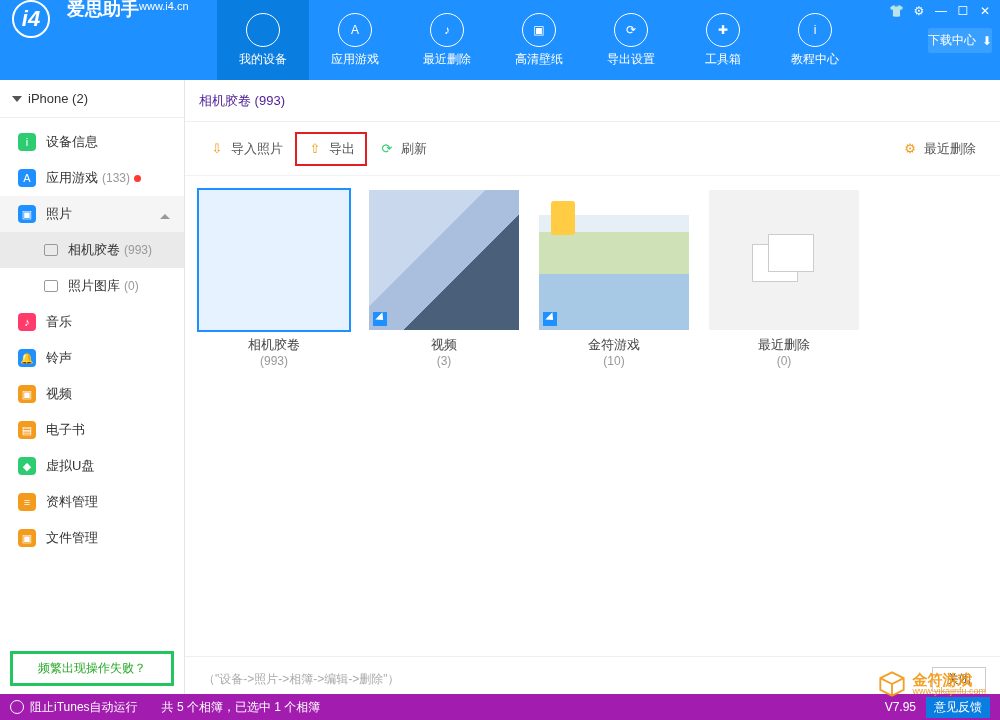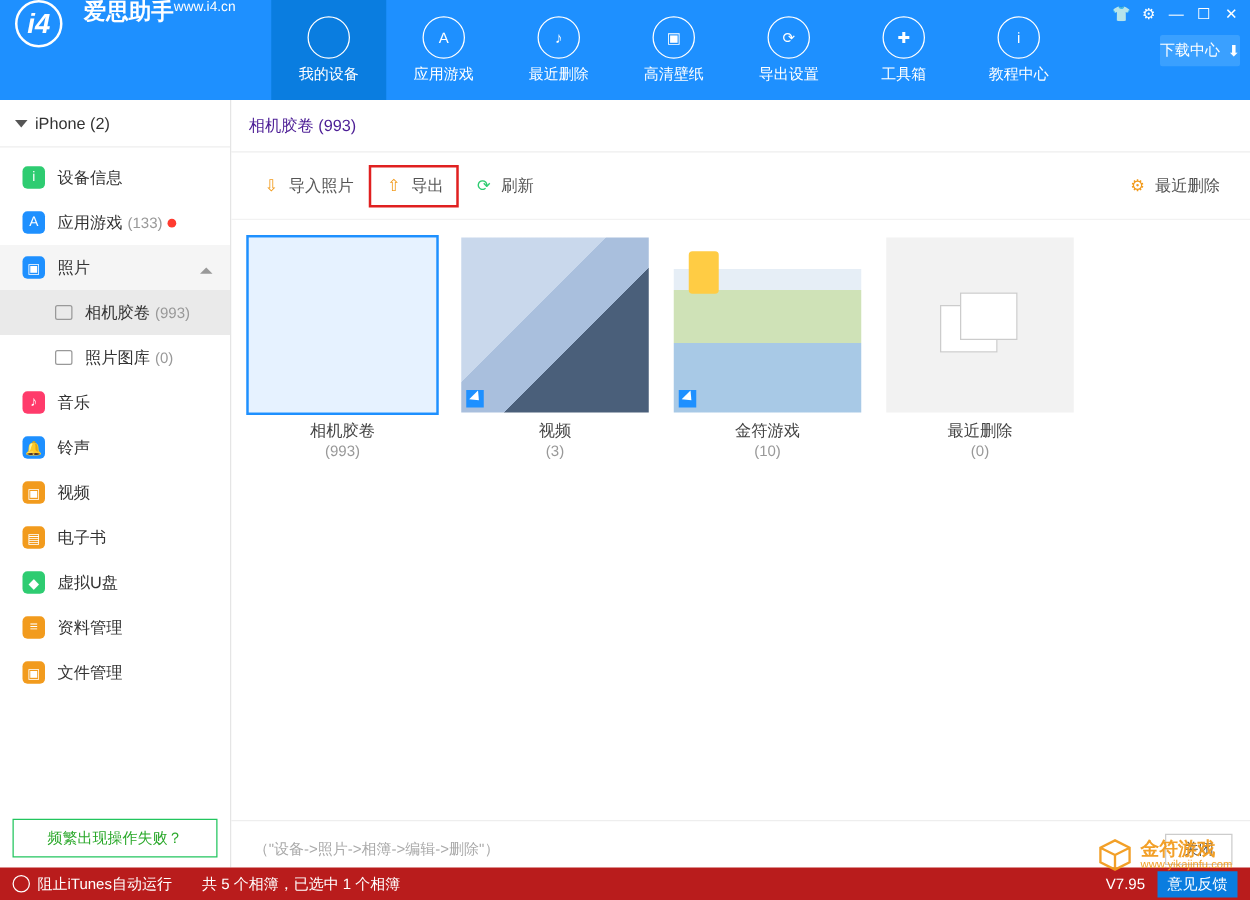--- a/index.html
+++ b/index.html
@@ -29,21 +29,21 @@
 .chev { width:0; height:0; border-left:5px solid transparent; border-right:5px solid transparent; border-top:6px solid #555; margin-right:6px; }
 .side-list { flex:1; overflow:auto; padding-top:6px; }
 .side-item { height:36px; display:flex; align-items:center; padding-left:18px; font-size:13px; color:#333; cursor:pointer; position:relative; }
 .side-item.sel { background:#f5f5f5; }
 .side-sub { padding-left:44px; background:#fff; }
 .side-sub.active { background:#eaeaea; }
 .side-ico { width:18px; height:18px; border-radius:4px; display:inline-flex; align-items:center; justify-content:center; color:#fff; font-size:11px; margin-right:10px; }
 .count { color:#999; margin-left:4px; font-size:12px; }
 .dot { width:7px; height:7px; background:#ff3b30; border-radius:50%; margin-left:4px; }
 .side-fold { border:5px solid transparent; border-bottom-color:#999; position:absolute; right:14px; top:13px; }
-.help-btn { margin:0 10px 8px; border:1px solid #22c55e; color:#2aa82a; font-size:12px; text-align:center; padding:6px 4px; cursor:pointer; }
+.help-btn { margin:0 10px 8px; border:3px solid #22c55e; color:#2aa82a; font-size:12px; text-align:center; padding:6px 4px; cursor:pointer; }
 
 
 .main { flex:1; display:flex; flex-direction:column; min-width:0; }
 .crumb { height:42px; border-bottom:1px solid #eee; display:flex; align-items:center; padding-left:14px; font-size:13px; color:#4c1d95; }
 .toolbar { height:54px; display:flex; align-items:center; padding:0 14px; gap:4px; border-bottom:1px solid #f2f2f2; }
 .tbtn { display:flex; align-items:center; gap:6px; padding:6px 10px; font-size:13px; color:#555; cursor:pointer; }
 .tbtn.highlight { outline:2.5px solid #e02020; }
 .tbtn-ico { width:16px; height:16px; display:inline-flex; align-items:center; justify-content:center; }
 .tool-spacer { flex:1; }
 .grid { flex:1; padding:14px; display:flex; flex-wrap:wrap; gap:20px; align-content:flex-start; overflow:auto; }
@@ -54,21 +54,21 @@
 .album-count { font-size:12px; color:#999; }
 .placeholder-stack { position:relative; width:64px; height:52px; }
 .placeholder-stack::before,.placeholder-stack::after { content:""; position:absolute; width:44px; height:36px; border:1.5px solid #ccc; background:#fff; }
 .placeholder-stack::before { left:0; top:10px; }
 .placeholder-stack::after { left:16px; top:0; }
 .hint { padding:10px 14px 2px; font-size:12px; color:#666; border-top:1px solid #eee; display:flex; align-items:center; }
 .hint-gray { color:#aaa; margin-left:4px; }
 .hint-btn { margin-left:auto; border:1px solid #ccc; padding:3px 14px; font-size:12px; cursor:pointer; color:#555; }
 
 
-.footer { height:26px; background:#b91c1c; color:#fff; font-size:12px; display:flex; align-items:center; padding:0 10px; }
+.footer { height:26px; background:#a21caf; color:#fff; font-size:12px; display:flex; align-items:center; padding:0 10px; }
 .footer .ring { width:14px; height:14px; border:1.5px solid #fff; border-radius:50%; margin-right:6px; }
 .footer-spacer { flex:1; }
 .feedback { background:#0a7de0; padding:2px 8px; margin-left:10px; cursor:pointer; }
 
 
 .watermark { position:absolute; right:14px; bottom:22px; display:flex; align-items:center; gap:6px; opacity:.95; pointer-events:none; }
 .wm-cube { width:28px; height:28px; }
 .wm-text { display:flex; flex-direction:column; line-height:1; }
 .wm-cn { font-size:15px; font-weight:bold; color:#f29b1d; }
 .wm-en { font-size:9px; color:#f29b1d; }

